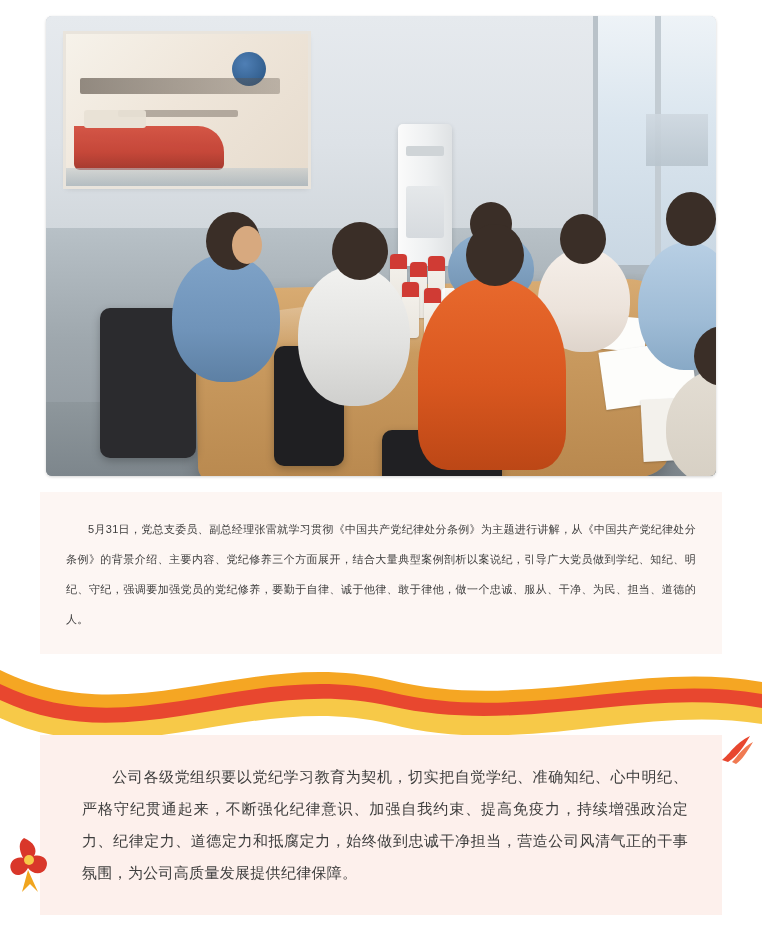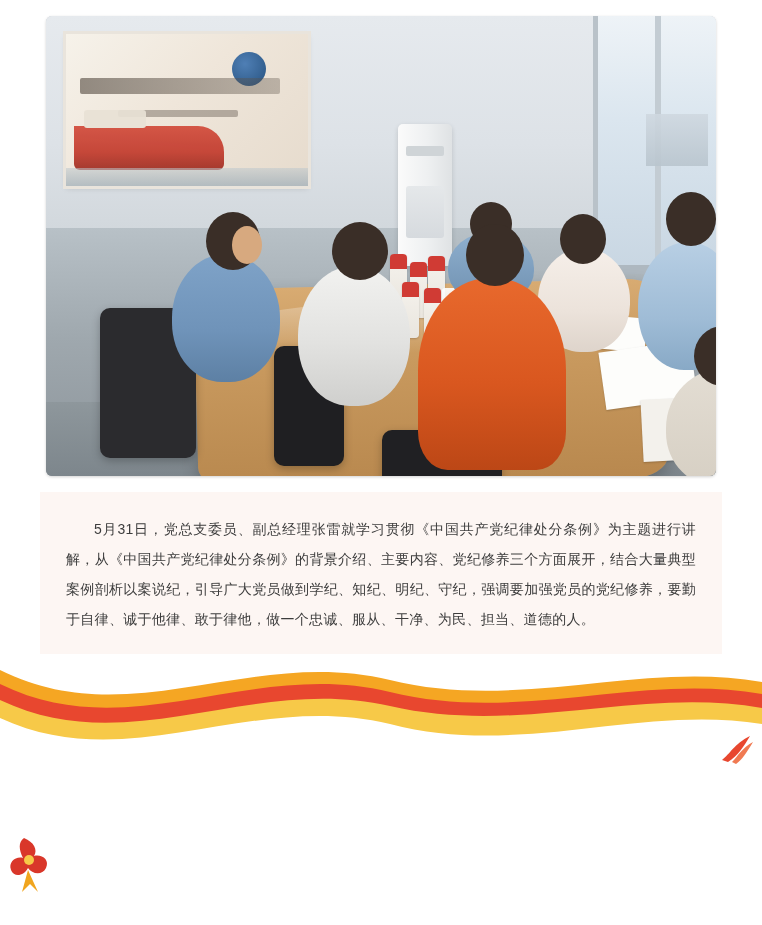--- a/index.html
+++ b/index.html
@@ -236,21 +236,21 @@
   
   .para-1 {
     position: absolute;
     left: 40px;
     top: 492px;
     width: 682px;
     padding: 22px 26px 20px 26px;
     box-sizing: border-box;
     background: #fdf6f3;
     color: #3d3d3d;
-    font-size: 14px;
+    font-size: 11px;
     line-height: 30px;
     letter-spacing: .3px;
     text-align: justify;
   }
   .para-1 .indent { display: inline-block; width: 2em; }
 
   
   .wave {
     position: absolute;
     left: 0;
@@ -364,20 +364,23 @@
   <div class="para-1">
     <span class="indent"></span><span>5月31日，党总支委员、副总经理张雷就学习贯彻《中国共产党纪律处分条例》为主题进行讲解，从《中国共产党纪律处分条例》的背景介绍、主要内容、党纪修养三个方面展开，结合大量典型案例剖析以案说纪，引导广大党员做到学纪、知纪、明纪、守纪，强调要加强党员的党纪修养，要勤于自律、诚于他律、敢于律他，做一个忠诚、服从、干净、为民、担当、道德的人。</span>
   </div>
 
   <svg class="wave" viewBox="0 0 762 105" preserveAspectRatio="none">
     <path d="M0,30 C130,95 250,6 390,40 C520,72 640,20 762,42 L762,64 C640,42 520,96 390,62 C250,26 130,114 0,52 Z" fill="#f5a623"></path>
     <path d="M0,44 C130,108 250,18 390,52 C520,84 640,32 762,54 L762,78 C640,56 520,110 390,76 C250,40 130,128 0,66 Z" fill="#e8472f"></path>
     <path d="M0,60 C130,122 250,34 390,66 C520,96 640,46 762,68 L762,84 C640,64 520,118 390,84 C250,50 130,138 0,78 Z" fill="#f7c948"></path>
   </svg>
 
+  <div class="para-2">
+    <span class="indent"></span><span>公司各级党组织要以党纪学习教育为契机，切实把自觉学纪、准确知纪、心中明纪、严格守纪贯通起来，不断强化纪律意识、加强自我约束、提高免疫力，持续增强政治定力、纪律定力、道德定力和抵腐定力，始终做到忠诚干净担当，营造公司风清气正的干事氛围，为公司高质量发展提供纪律保障。</span>
+  </div>
 
   <svg class="ribbon-tr" viewBox="0 0 34 30">
     <path d="M2,26 C10,20 14,10 30,2 C24,12 18,22 8,28 Z" fill="#e8472f"></path>
     <path d="M12,28 C18,22 22,14 33,8 C27,18 22,26 16,30 Z" fill="#f07a52"></path>
   </svg>
 
   <svg class="knot-bl" viewBox="0 0 46 58">
     <path d="M16,2 C26,6 30,14 26,20 C34,18 42,24 38,32 C34,40 24,38 20,32 C16,40 6,42 3,34 C0,26 8,20 15,22 C11,14 10,6 16,2 Z" fill="#d9372a"></path>
     <path d="M20,34 L14,56 L22,48 L30,56 Z" fill="#f0a51e"></path>
     <circle cx="21" cy="24" r="5" fill="#f7c948"></circle>

